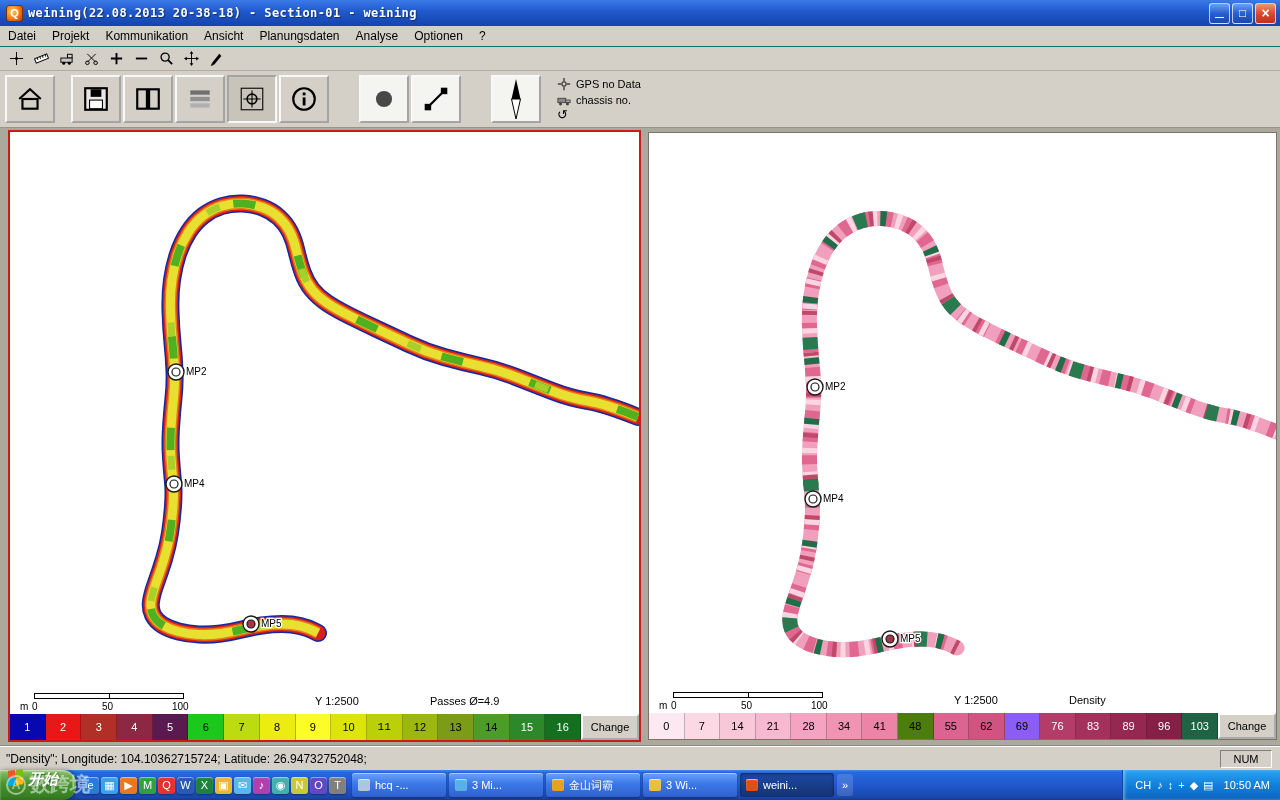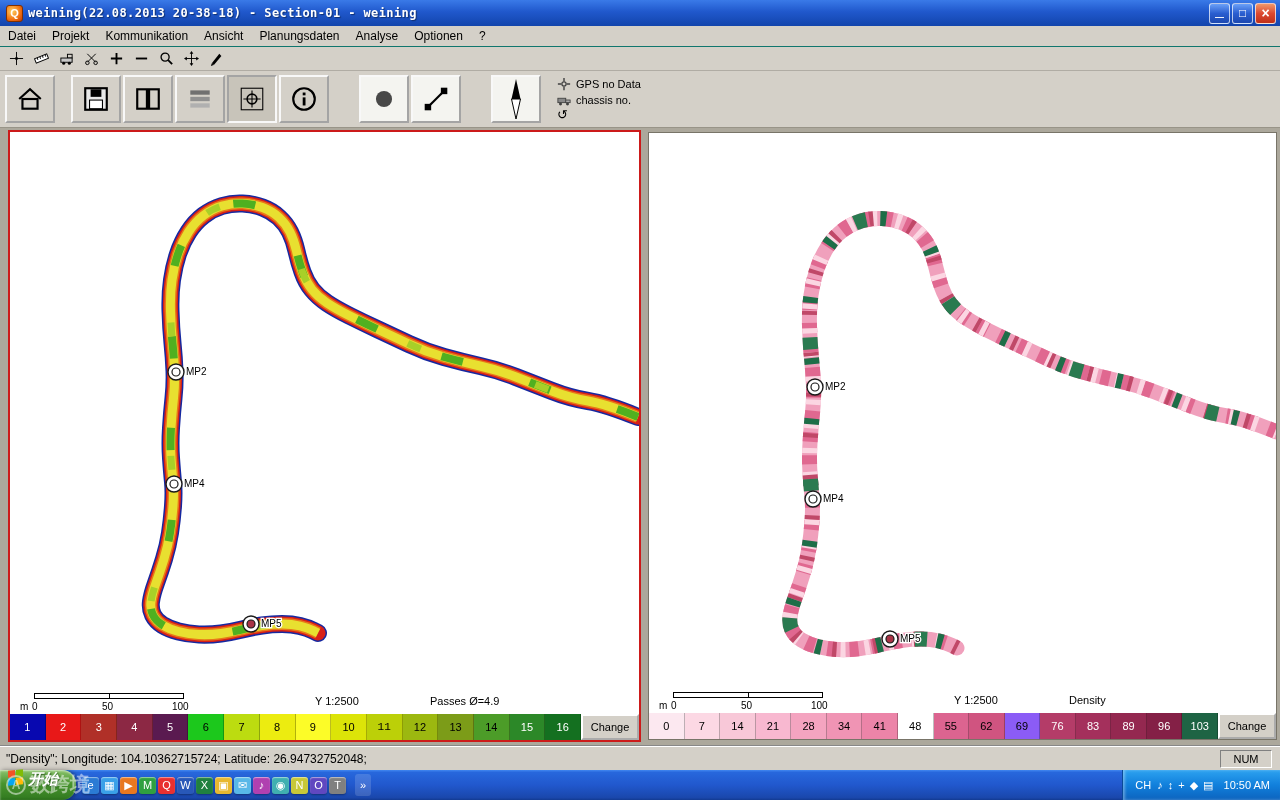--- a/index.html
+++ b/index.html
@@ -400,21 +400,21 @@
       </div>
       <div class="legend-row">
         <div class="lcells">
             <div class="lcell" style="background: rgb(252, 232, 240); color: rgb(0, 0, 0);">0</div>
             <div class="lcell" style="background: rgb(252, 216, 228); color: rgb(0, 0, 0);">7</div>
             <div class="lcell" style="background: rgb(248, 200, 216); color: rgb(0, 0, 0);">14</div>
             <div class="lcell" style="background: rgb(248, 184, 208); color: rgb(0, 0, 0);">21</div>
             <div class="lcell" style="background: rgb(244, 164, 192); color: rgb(0, 0, 0);">28</div>
             <div class="lcell" style="background: rgb(240, 148, 180); color: rgb(0, 0, 0);">34</div>
             <div class="lcell" style="background: rgb(236, 132, 168); color: rgb(0, 0, 0);">41</div>
-            <div class="lcell" style="background: #ffffff; color: rgb(0, 0, 0);">48</div>
+            <div class="lcell" style="background: #4d7c0f; color: rgb(0, 0, 0);">48</div>
             <div class="lcell" style="background: rgb(220, 100, 144); color: rgb(0, 0, 0);">55</div>
             <div class="lcell" style="background: rgb(208, 84, 128); color: rgb(0, 0, 0);">62</div>
             <div class="lcell" style="background: #8b5cf6; color: rgb(0, 0, 0);">69</div>
             <div class="lcell" style="background: rgb(180, 60, 104); color: rgb(255, 255, 255);">76</div>
             <div class="lcell" style="background: rgb(164, 48, 92); color: rgb(255, 255, 255);">83</div>
             <div class="lcell" style="background: rgb(148, 40, 80); color: rgb(255, 255, 255);">89</div>
             <div class="lcell" style="background: rgb(132, 32, 70); color: rgb(255, 255, 255);">96</div>
             <div class="lcell" style="background: rgb(30, 100, 68); color: rgb(255, 255, 255);">103</div>
           </div>
         <div class="change-btn">Change</div>
@@ -446,20 +446,42 @@
         <span class="qlicon" style="background: rgb(40, 88, 184);">W</span>
         <span class="qlicon" style="background: rgb(32, 128, 64);">X</span>
         <span class="qlicon" style="background: rgb(232, 184, 48);">▣</span>
         <span class="qlicon" style="background: rgb(88, 184, 232);">✉</span>
         <span class="qlicon" style="background: rgb(176, 64, 176);">♪</span>
         <span class="qlicon" style="background: rgb(64, 176, 176);">◉</span>
         <span class="qlicon" style="background: rgb(200, 200, 56);">N</span>
         <span class="qlicon" style="background: rgb(96, 72, 192);">O</span>
         <span class="qlicon" style="background: rgb(128, 128, 128);">T</span>
       </div>
+    <div class="taskbtns">
+        <div class="taskbtn">
+          <span class="tbico" style="background: rgb(176, 196, 222);"></span>
+          <span>hcq -...</span>
+        </div>
+        <div class="taskbtn">
+          <span class="tbico" style="background: rgb(88, 176, 232);"></span>
+          <span>3 Mi...</span>
+        </div>
+        <div class="taskbtn">
+          <span class="tbico" style="background: rgb(232, 160, 32);"></span>
+          <span>金山词霸</span>
+        </div>
+        <div class="taskbtn">
+          <span class="tbico" style="background: rgb(232, 192, 64);"></span>
+          <span>3 Wi...</span>
+        </div>
+        <div class="taskbtn active">
+          <span class="tbico" style="background: rgb(224, 80, 16);"></span>
+          <span>weini...</span>
+        </div>
+      </div>
     <div class="chevron-btn">»</div>
     <div class="tray">
       <span class="tray-lang">CH</span>
       <span class="tray-icons" style="display:flex;gap:5px">
           <span class="tray-icon">♪</span>
           <span class="tray-icon">↕</span>
           <span class="tray-icon">+</span>
           <span class="tray-icon">◆</span>
           <span class="tray-icon">▤</span>
         </span>

